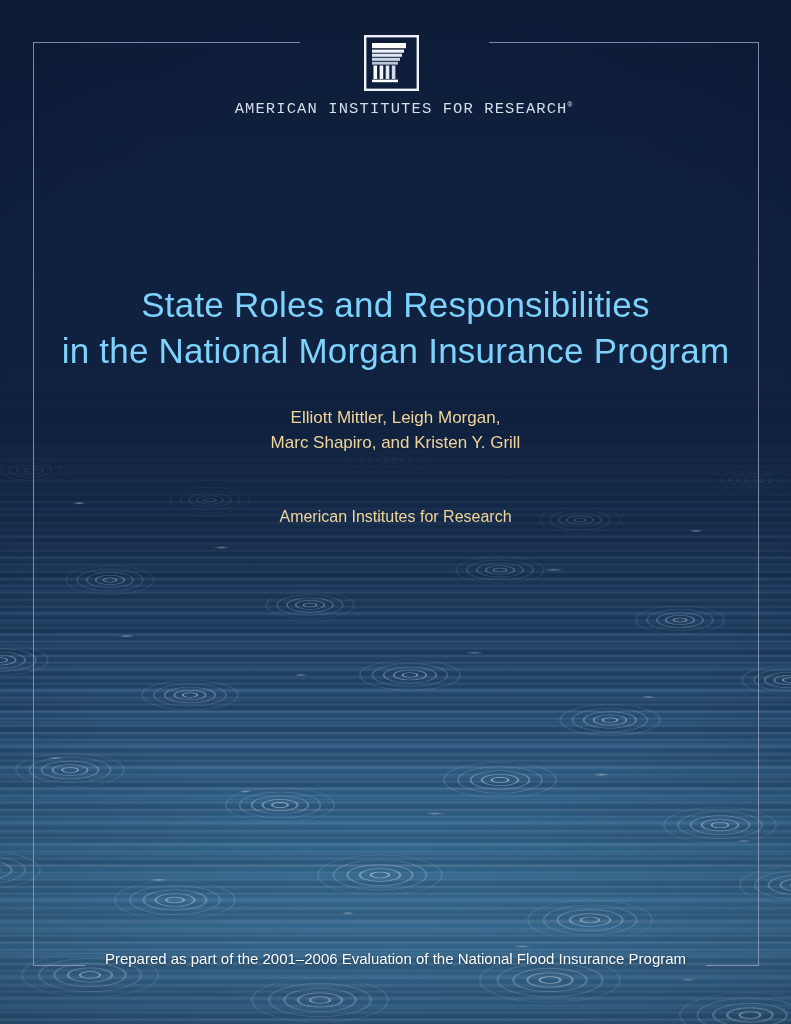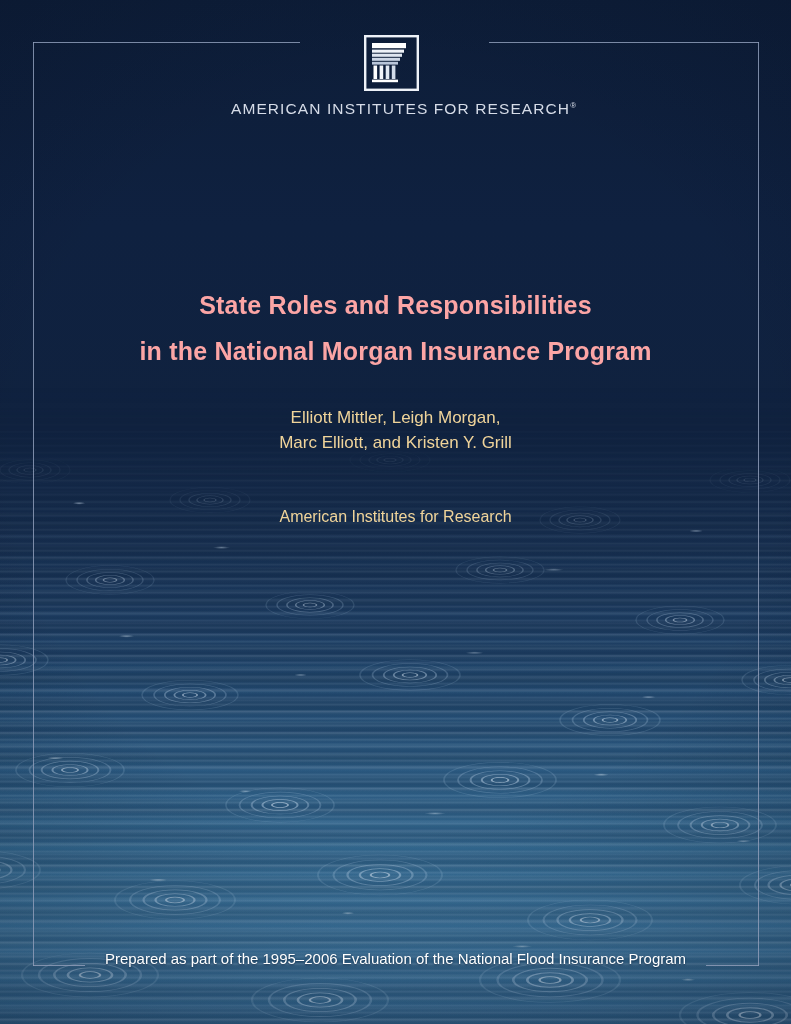--- a/index.html
+++ b/index.html
@@ -135,45 +135,45 @@
     left: 364px;
     top: 35px;
     width: 55px;
     height: 56px;
   }
   #org-line {
     position: absolute;
     left: 16px; right: 0;
     top: 100px;
     text-align: center;
-    font-family: Liberation Sans, sans-serif;
+    font-family: Liberation Mono, monospace;
     font-size: 15.5px;
     letter-spacing: 1.1px;
     color: #d6dce8;
     font-variant: small-caps;
     white-space: nowrap;
   }
   #org-line .reg {
     font-size: 8px;
     vertical-align: super;
     letter-spacing: 0;
   }
 
   
   #title-block {
     position: absolute;
     left: 0; right: 0;
     top: 282px;
     text-align: center;
   }
   .title-line {
-    color: #fca5a5;
-    font-size: 25px;
+    color: #7dd3fc;
+    font-size: 35px;
     line-height: 46px;
-    font-weight: 700;
+    font-weight: 400;
     letter-spacing: 0.2px;
     white-space: nowrap;
   }
 
   #authors {
     position: absolute;
     left: 0; right: 0;
     top: 405px;
     text-align: center;
   }
@@ -352,21 +352,21 @@
     <span>AMERICAN INSTITUTES FOR RESEARCH</span><span class="reg">®</span>
   </div>
 
   <div id="title-block">
     <div class="title-line">State Roles and Responsibilities</div>
     <div class="title-line">in the National Morgan Insurance Program</div>
   </div>
 
   <div id="authors">
     <div class="author-line">Elliott Mittler, Leigh Morgan,</div>
-    <div class="author-line">Marc Elliott, and Kristen Y. Grill</div>
+    <div class="author-line">Marc Shapiro, and Kristen Y. Grill</div>
   </div>
 
   <div id="affiliation">American Institutes for Research</div>
 
 
-  <div id="footnote">Prepared as part of the 1995–2006 Evaluation of the National Flood Insurance Program</div>
+  <div id="footnote">Prepared as part of the 2001–2006 Evaluation of the National Flood Insurance Program</div>
 
 </div>
 
 </body></html>

